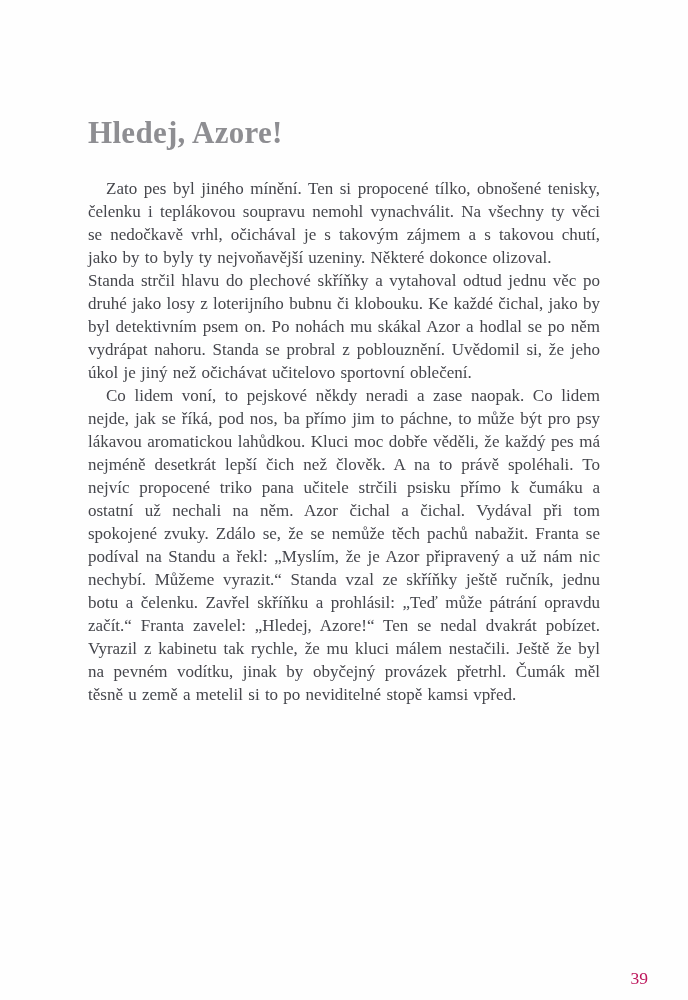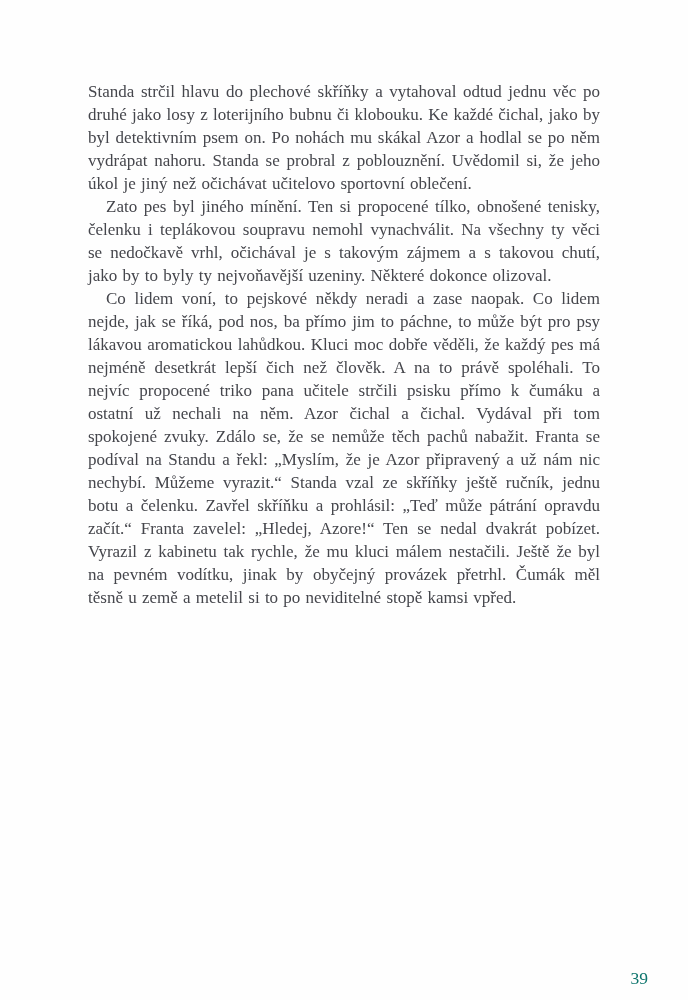--- a/index.html
+++ b/index.html
@@ -50,24 +50,25 @@
   }
 </style>
 </head>
 <body>
 
 <div class="page" style="background: rgb(254, 254, 254); color: rgb(69, 70, 76);">
 
   <div class="text-block">
 
 
+    <h1 class="chapter-heading" style="color: rgb(142, 142, 146);">Hledej, Azore!</h1>
 
     <div>
+        <p class="para indent">Zato pes byl jiného mínění. Ten si propocené tílko, obnošené tenisky, čelenku i teplákovou soupravu nemohl vynachválit. Na všechny ty věci se nedočkavě vrhl, očichával je s takovým zájmem a s takovou chutí, jako by to byly ty nejvoňavější uzeniny. Některé dokonce olizoval.</p>
         <p class="para">Standa strčil hlavu do plechové skříňky a vytahoval odtud jednu věc po druhé jako losy z loterijního bubnu či klobouku. Ke každé čichal, jako by byl detektivním psem on. Po nohách mu skákal Azor a hodlal se po něm vydrápat nahoru. Standa se probral z poblouznění. Uvědomil si, že jeho úkol je jiný než očichávat učitelovo sportovní oblečení.</p>
-        <p class="para indent">Zato pes byl jiného mínění. Ten si propocené tílko, obnošené tenisky, čelenku i teplákovou soupravu nemohl vynachválit. Na všechny ty věci se nedočkavě vrhl, očichával je s takovým zájmem a s takovou chutí, jako by to byly ty nejvoňavější uzeniny. Některé dokonce olizoval.</p>
         <p class="para indent">Co lidem voní, to pejskové někdy neradi a zase naopak. Co lidem nejde, jak se říká, pod nos, ba přímo jim to páchne, to může být pro psy lákavou aromatickou lahůdkou. Kluci moc dobře věděli, že každý pes má nejméně desetkrát lepší čich než člověk. A na to právě spoléhali. To nejvíc propocené triko pana učitele strčili psisku přímo k čumáku a ostatní už nechali na něm. Azor čichal a čichal. Vydával při tom spokojené zvuky. Zdálo se, že se nemůže těch pachů nabažit. Franta se podíval na Standu a řekl: „Myslím, že je Azor připravený a už nám nic nechybí. Můžeme vyrazit.“ Standa vzal ze skříňky ještě ručník, jednu botu a čelenku. Zavřel skříňku a prohlásil: „Teď může pátrání opravdu začít.“ Franta zavelel: „Hledej, Azore!“ Ten se nedal dvakrát pobízet. Vyrazil z kabinetu tak rychle, že mu kluci málem nestačili. Ještě že byl na pevném vodítku, jinak by obyčejný provázek přetrhl. Čumák měl těsně u země a metelil si to po neviditelné stopě kamsi vpřed.</p>
       </div>
 
   </div>
 
-  <div class="page-number" style="color: #0f766e;">39</div>
+  <div class="page-number" style="color: #be185d;">39</div>
 
 </div>
 
 </body></html>

